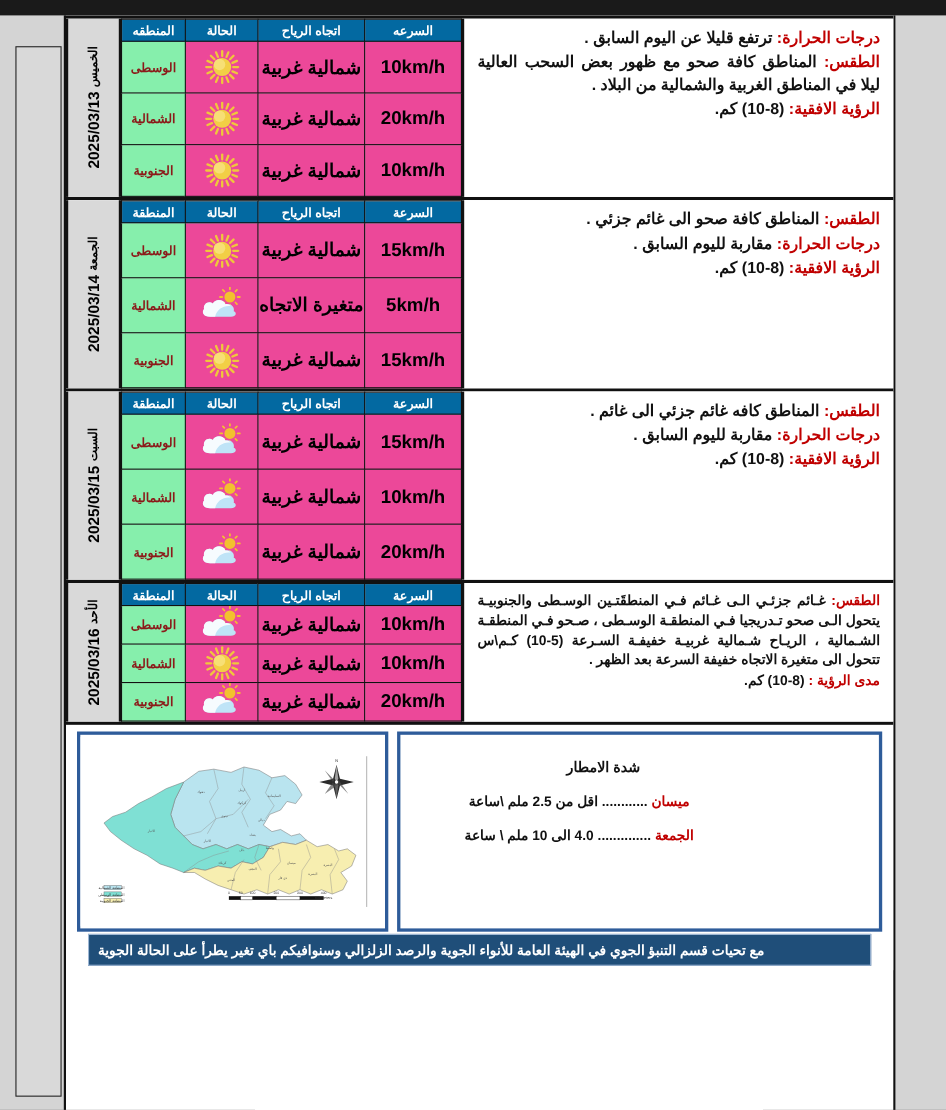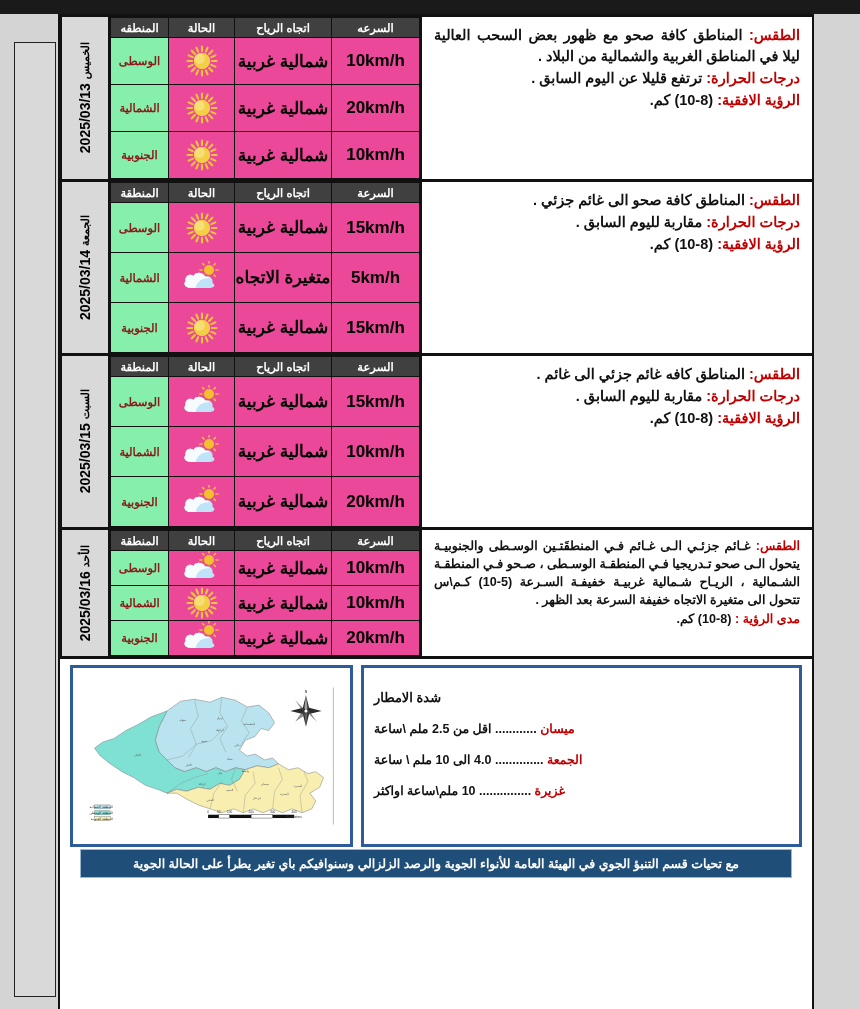--- a/index.html
+++ b/index.html
@@ -60,21 +60,21 @@
   }
   .date-vert .dayname{ font-size:11px; }
 
   
   .tbl{
     flex:0 0 297px; width:297px;
     border-collapse:collapse;
     table-layout:fixed;
   }
   .tbl th{
-    background:#404040;
+    background:#0369a1;
     color:#fff;
     font-size:11.5px;
     font-weight:bold;
     height:20px;
     border:1px solid #111;
     padding:0 2px;
     text-align:center;
   }
   .tbl td{
     border:1.5px solid #111;
@@ -139,59 +139,59 @@
     background:#fff;
     position:relative;
     overflow:hidden;
   }
   .legend-panel{
     flex:1 1 auto;
     border:3px solid #2E5C9A;
     background:#fff;
     padding:16px 34px 10px 10px;
     direction:rtl;
-    text-align:left;
+    text-align:center;
   }
   .legend-title{
     font-size:13px; font-weight:bold; color:#111;
     margin:6px 42px 16px 0;
   }
   .legend-row{
     font-size:12.5px; font-weight:bold; color:#111;
     margin-bottom:16px; margin-right:86px;
   }
   .legend-row .key{ color:#C00000; }
 
   .footer-bar{
     margin:2px 10px 0 10px;
     background:#1F4E79;
     border:1px solid #9db6d4;
     color:#fff;
     font-size:12.5px;
     font-weight:bold;
-    text-align:center;
-    padding:6px 20px;
+    text-align:left;
+    padding:6px 8px;
   }
 </style>
 </head>
 <body>
 
 <div class="page-frame">
   <div class="gray-left">
     <div class="gray-strip-inner-l"></div>
   </div>
   <div class="gray-right"></div>
 
   <div class="sheet">
 
     <div id="days-container">
         <div class="day-block">
           <div class="desc">
+            <p><span class="lbl">درجات الحرارة:</span> <span>ترتفع قليلا عن اليوم السابق .</span></p>
             <p><span class="lbl">الطقس:</span> <span>المناطق كافة صحو مع ظهور بعض السحب العالية ليلا في المناطق الغربية والشمالية من البلاد .</span></p>
-            <p><span class="lbl">درجات الحرارة:</span> <span>ترتفع قليلا عن اليوم السابق .</span></p>
             <p><span class="lbl">الرؤية الافقية:</span> <span>(8-10) كم.</span></p>
           </div>
           <table class="tbl">
             <thead>
               <tr>
                 <th class="col-speed">السرعه</th>
                 <th class="col-dir">اتجاه الرياح</th>
                 <th class="col-state">الحالة</th>
                 <th class="col-region">المنطقه</th>
               </tr>
@@ -578,21 +578,20 @@
 
     <div class="info-wrap">
 
       <div class="info-body">
 
         <div class="legend-panel">
           <div class="legend-title">شدة الامطار</div>
           <div id="rain-rows">
               <div class="legend-row"><span class="key">ميسان</span> <span>............</span> <span>اقل من 2.5 ملم \ساعة</span></div>
               <div class="legend-row"><span class="key">الجمعة</span> <span>..............</span> <span>4.0 الى 10 ملم \ ساعة</span></div>
-              <div class="legend-row"><span class="key">غزيرة</span> <span>...............</span> <span>10 ملم\ساعة اواكثر</span></div>
             </div>
         </div>
 
         <div class="map-panel">
           <svg viewBox="0 0 283 176" width="100%" height="100%">
             <rect x="0" y="0" width="283" height="176" fill="#ffffff"></rect>
 
             <path d="M96 42 L110 32 L124 30 L140 33 L152 28 L166 31 L178 38 L190 36 L200 44 L206 54
                      L200 62 L192 60 L186 68 L176 72 L170 82 L178 88 L186 86 L196 92 L204 90
                      L210 96 L200 100 L188 98 L176 102 L166 100 L156 104 L146 100 L136 104

